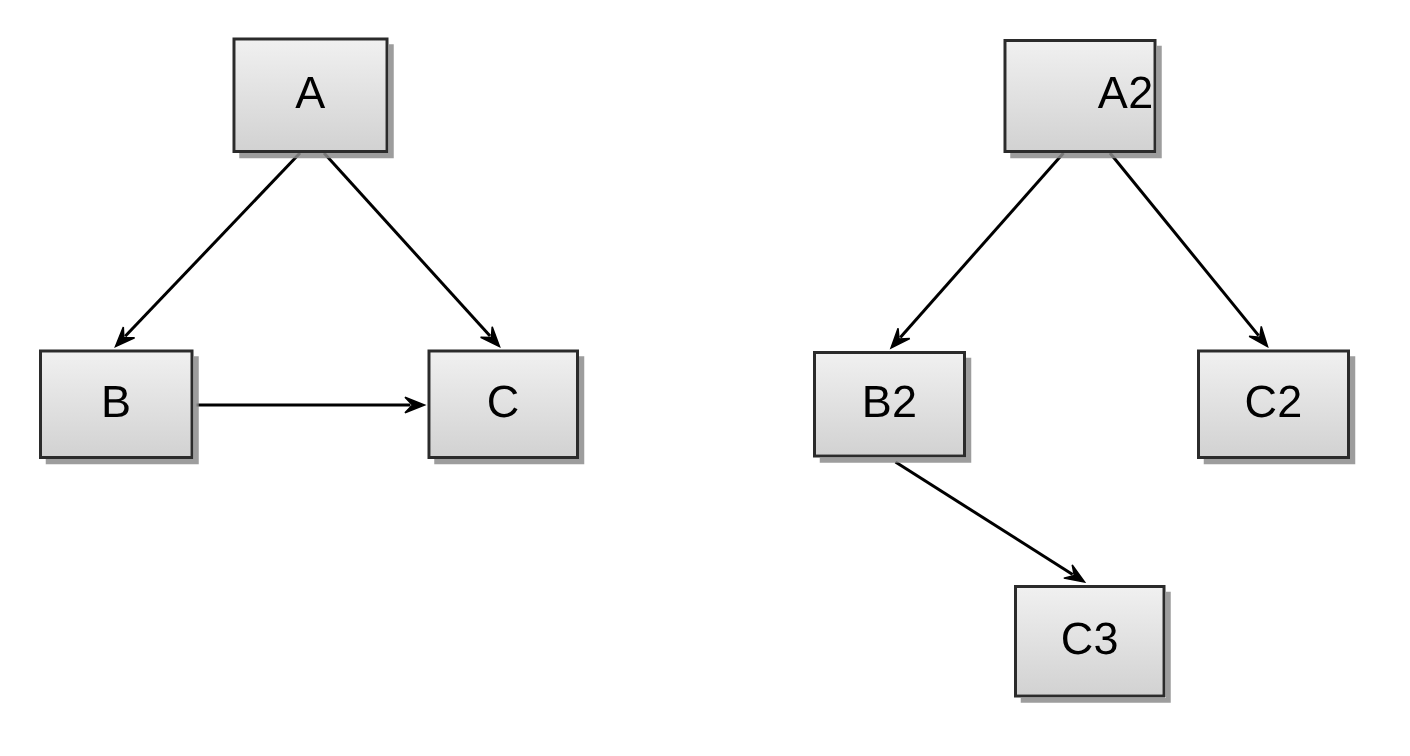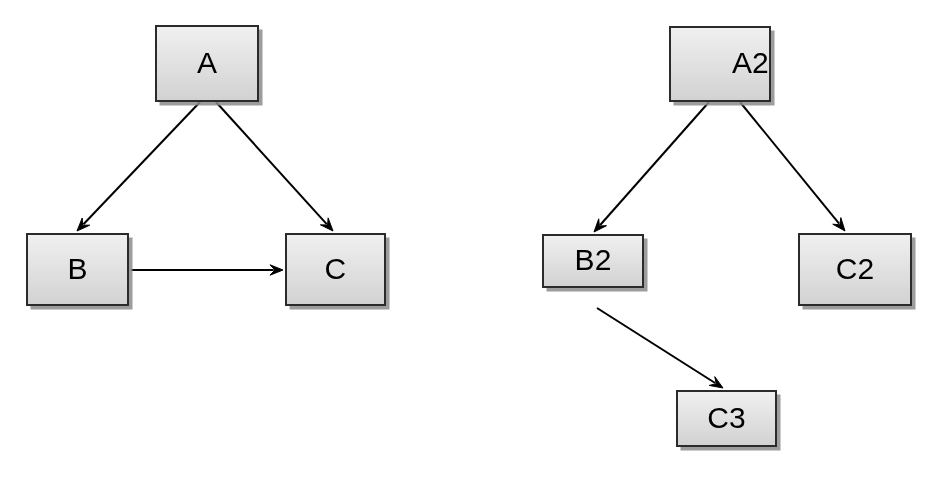--- a/index.html
+++ b/index.html
@@ -85,24 +85,24 @@
       </div>
       <div class="node" style="left: 26px; top: 233px; width: 103px; height: 73px; border-color: rgb(43, 43, 43); background: linear-gradient(rgb(240, 240, 240) 0%, rgb(210, 210, 210) 100%);">
         <span class="node-label">B</span>
       </div>
       <div class="node" style="left: 285px; top: 233px; width: 101px; height: 73px; border-color: rgb(43, 43, 43); background: linear-gradient(rgb(240, 240, 240) 0%, rgb(210, 210, 210) 100%);">
         <span class="node-label">C</span>
       </div>
       <div class="node" style="left: 669px; top: 26px; width: 102px; height: 76px; border-color: rgb(43, 43, 43); background: linear-gradient(rgb(240, 240, 240) 0%, rgb(210, 210, 210) 100%); justify-content: flex-end;">
         <span class="node-label">A2</span>
       </div>
-      <div class="node" style="left: 542px; top: 234px; width: 102px; height: 54px; border-color: rgb(43, 43, 43); background: linear-gradient(rgb(240, 240, 240) 0%, rgb(210, 210, 210) 100%);">
+      <div class="node" style="left: 542px; top: 234px; width: 102px; height: 71px; border-color: rgb(43, 43, 43); background: linear-gradient(rgb(240, 240, 240) 0%, rgb(210, 210, 210) 100%);">
         <span class="node-label">B2</span>
       </div>
-      <div class="node" style="left: 798px; top: 233px; width: 114px; height: 73px; border-color: rgb(43, 43, 43); background: linear-gradient(rgb(240, 240, 240) 0%, rgb(210, 210, 210) 100%);">
+      <div class="node" style="left: 798px; top: 233px; width: 102px; height: 73px; border-color: rgb(43, 43, 43); background: linear-gradient(rgb(240, 240, 240) 0%, rgb(210, 210, 210) 100%);">
         <span class="node-label">C2</span>
       </div>
-      <div class="node" style="left: 676px; top: 390px; width: 101px; height: 57px; border-color: rgb(43, 43, 43); background: linear-gradient(rgb(240, 240, 240) 0%, rgb(210, 210, 210) 100%);">
+      <div class="node" style="left: 676px; top: 390px; width: 101px; height: 75px; border-color: rgb(43, 43, 43); background: linear-gradient(rgb(240, 240, 240) 0%, rgb(210, 210, 210) 100%);">
         <span class="node-label">C3</span>
       </div>
     </div>
 
 </div>
 
 </body></html>

